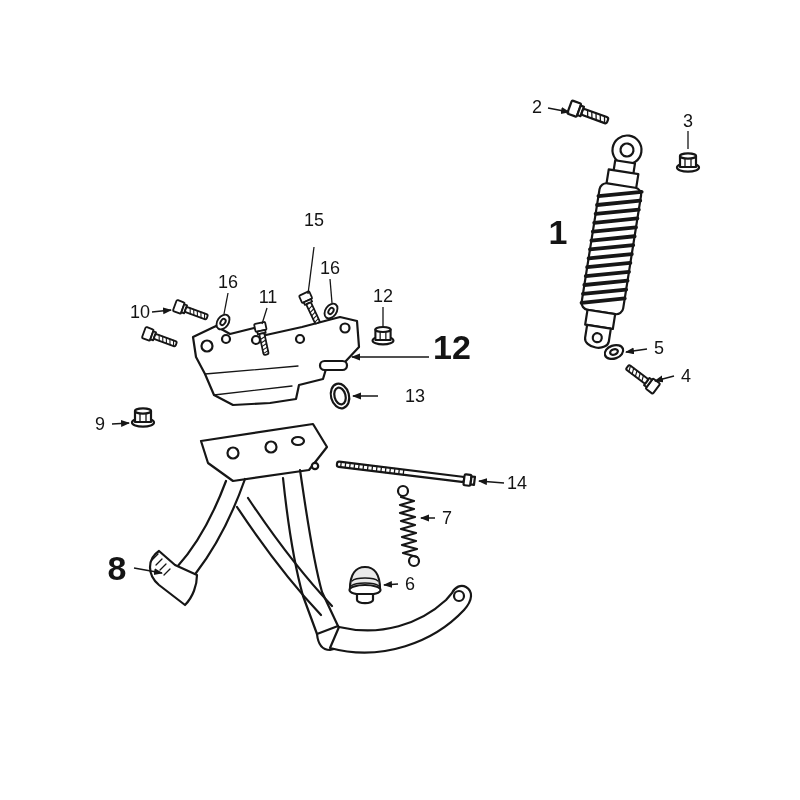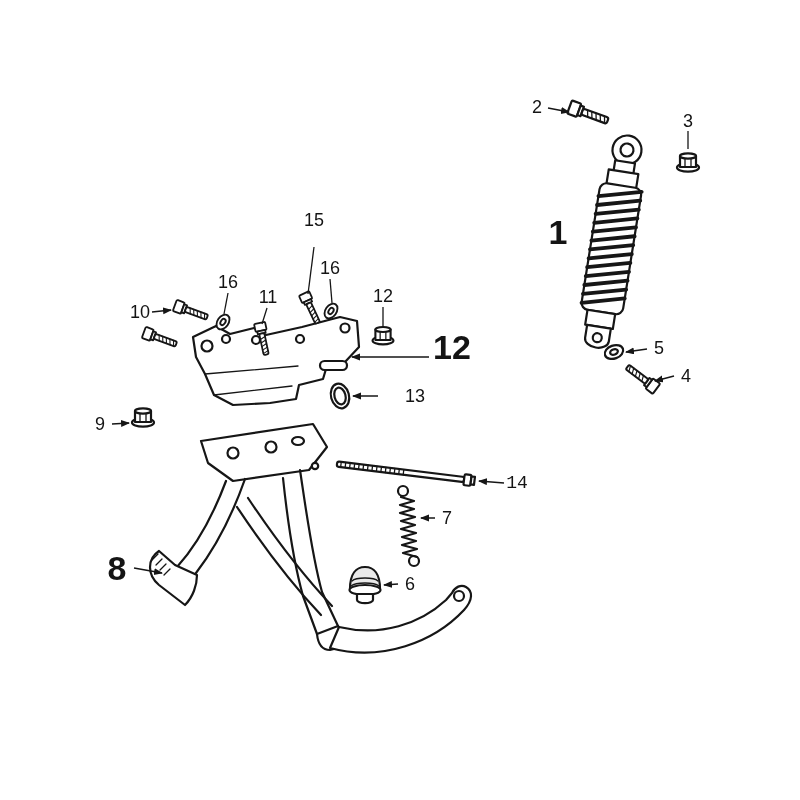--- a/index.html
+++ b/index.html
@@ -156,19 +156,19 @@
       <div class="callout small" style="left: 330px; top: 268px;">16</div>
       <div class="callout small" style="left: 228px; top: 282px;">16</div>
       <div class="callout small" style="left: 268px; top: 297px;">11</div>
       <div class="callout small" style="left: 140px; top: 312px;">10</div>
       <div class="callout small" style="left: 383px; top: 296px;">12</div>
       <div class="callout small" style="left: 659px; top: 348px;">5</div>
       <div class="callout large" style="left: 452px; top: 347px;">12</div>
       <div class="callout small" style="left: 686px; top: 376px;">4</div>
       <div class="callout small" style="left: 391px; top: 396px; margin-left: 24px;">13</div>
       <div class="callout small" style="left: 100px; top: 424px;">9</div>
-      <div class="callout small" style="left: 517px; top: 483px; font-family: Liberation Mono, monospace;">14</div>
+      <div class="callout small" style="left: 517px; top: 483px;">14</div>
       <div class="callout small" style="left: 447px; top: 518px;">7</div>
       <div class="callout small" style="left: 410px; top: 584px;">6</div>
       <div class="callout large" style="left: 117px; top: 568px;">8</div>
     </div>
 
 </div>
 
 </body></html>

